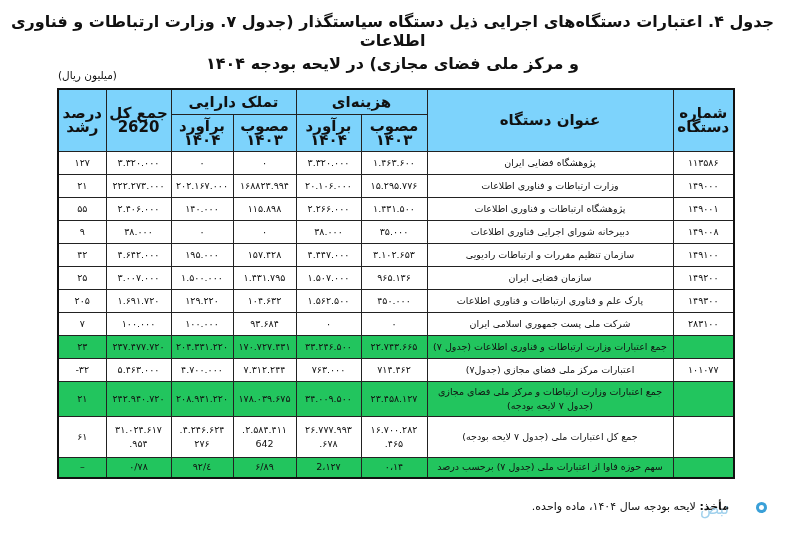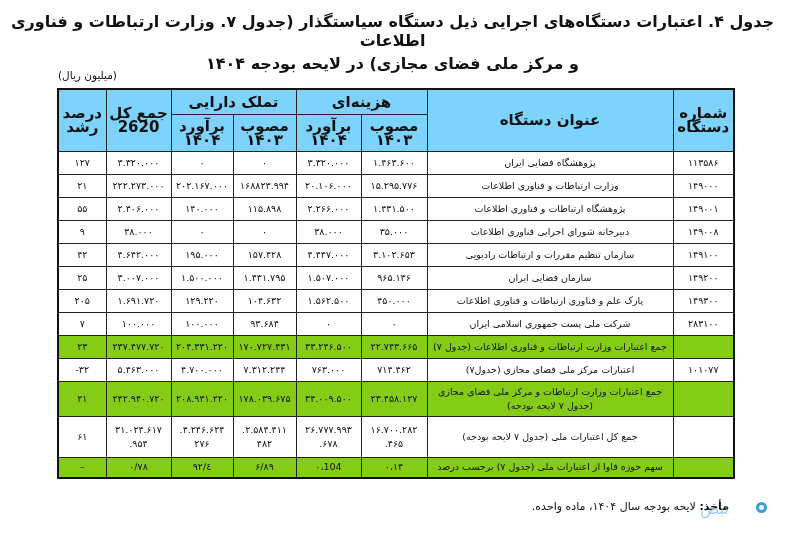--- a/index.html
+++ b/index.html
@@ -4,21 +4,21 @@
 <style>
   html,body{margin:0;padding:0;background:#ffffff;}
   body{width:785px;height:535px;position:relative;overflow:hidden;font-family:"DejaVu Sans",sans-serif;color:#111;}
   .title{position:absolute;left:0;width:785px;text-align:center;direction:rtl;font-weight:bold;font-size:16px;color:#111;}
   .t1{top:12px;}
   .t2{top:42px;margin-top:12px;}
   .unit{position:absolute;left:58px;top:69px;font-size:10.5px;direction:rtl;}
   table{position:absolute;left:57px;top:88px;border-collapse:collapse;direction:rtl;table-layout:fixed;border:2px solid #111;}
   td{border:1px solid #222;text-align:center;vertical-align:middle;font-size:9.5px;padding:0 2px;line-height:14px;overflow:hidden;}
   .hdr td{background:#7dd3fc;font-weight:bold;font-size:15px;}
-  tr.gray td{background:#84cc16;}
+  tr.gray td{background:#22c55e;}
   .r24{height:23px;}
   .rtall{height:35px;}
   .rtall2{height:41px;}
   .rlast{height:21px;}
   .footnote{position:absolute;right:56px;top:500px;direction:rtl;font-size:11px;}
   .footnote b{font-weight:bold;}
   .wm{position:absolute;left:756px;top:502px;width:11px;height:11px;border-radius:50%;background:#3aa0d8;}
   .wm:after{content:"";position:absolute;left:3px;top:3px;width:5px;height:5px;border-radius:50%;background:#fff;}
   .wmtext{position:absolute;left:700px;top:499px;font-size:16px;color:#9fd0ec;}
 </style>
@@ -165,30 +165,30 @@
     <td>۱۷۸.۰۳۹.۶۷۵</td>
     <td>۲۰۸.۹۳۱.۲۲۰</td>
     <td>۲۴۲.۹۴۰.۷۲۰</td>
     <td>۲۱</td>
   </tr>
   <tr class="rtall2">
     <td></td>
     <td>جمع کل اعتبارات ملی (جدول ۷ لایحه بودجه)</td>
     <td>۱۶.۷۰۰.۲۸۲ ۴۶۵.</td>
     <td>۲۶.۷۷۷.۹۹۳ ۶۷۸.</td>
-    <td>۲.۵۸۴.۴۱۱. ۴۸۲</td>
+    <td>۲.۵۸۴.۴۱۱. 642</td>
     <td>۴.۲۴۶.۶۲۴. ۲۷۶</td>
     <td>۳۱.۰۲۴.۶۱۷ ۹۵۴.</td>
     <td>۶۱</td>
   </tr>
   <tr class="rlast gray">
     <td></td>
     <td>سهم حوزه فاوا از اعتبارات ملی (جدول ۷) برحسب درصد</td>
     <td>۰،۱۴</td>
-    <td>۰،104</td>
+    <td>2،۱۲۷</td>
     <td>۶/۸۹</td>
     <td>٤/۹۲</td>
     <td>۰/۷۸</td>
     <td>–</td>
   </tr>
 </tbody>
   </table>
 
 <div class="footnote">
   <b>مأخذ:</b><span> لایحه بودجه سال ۱۴۰۴، ماده واحده.</span>

